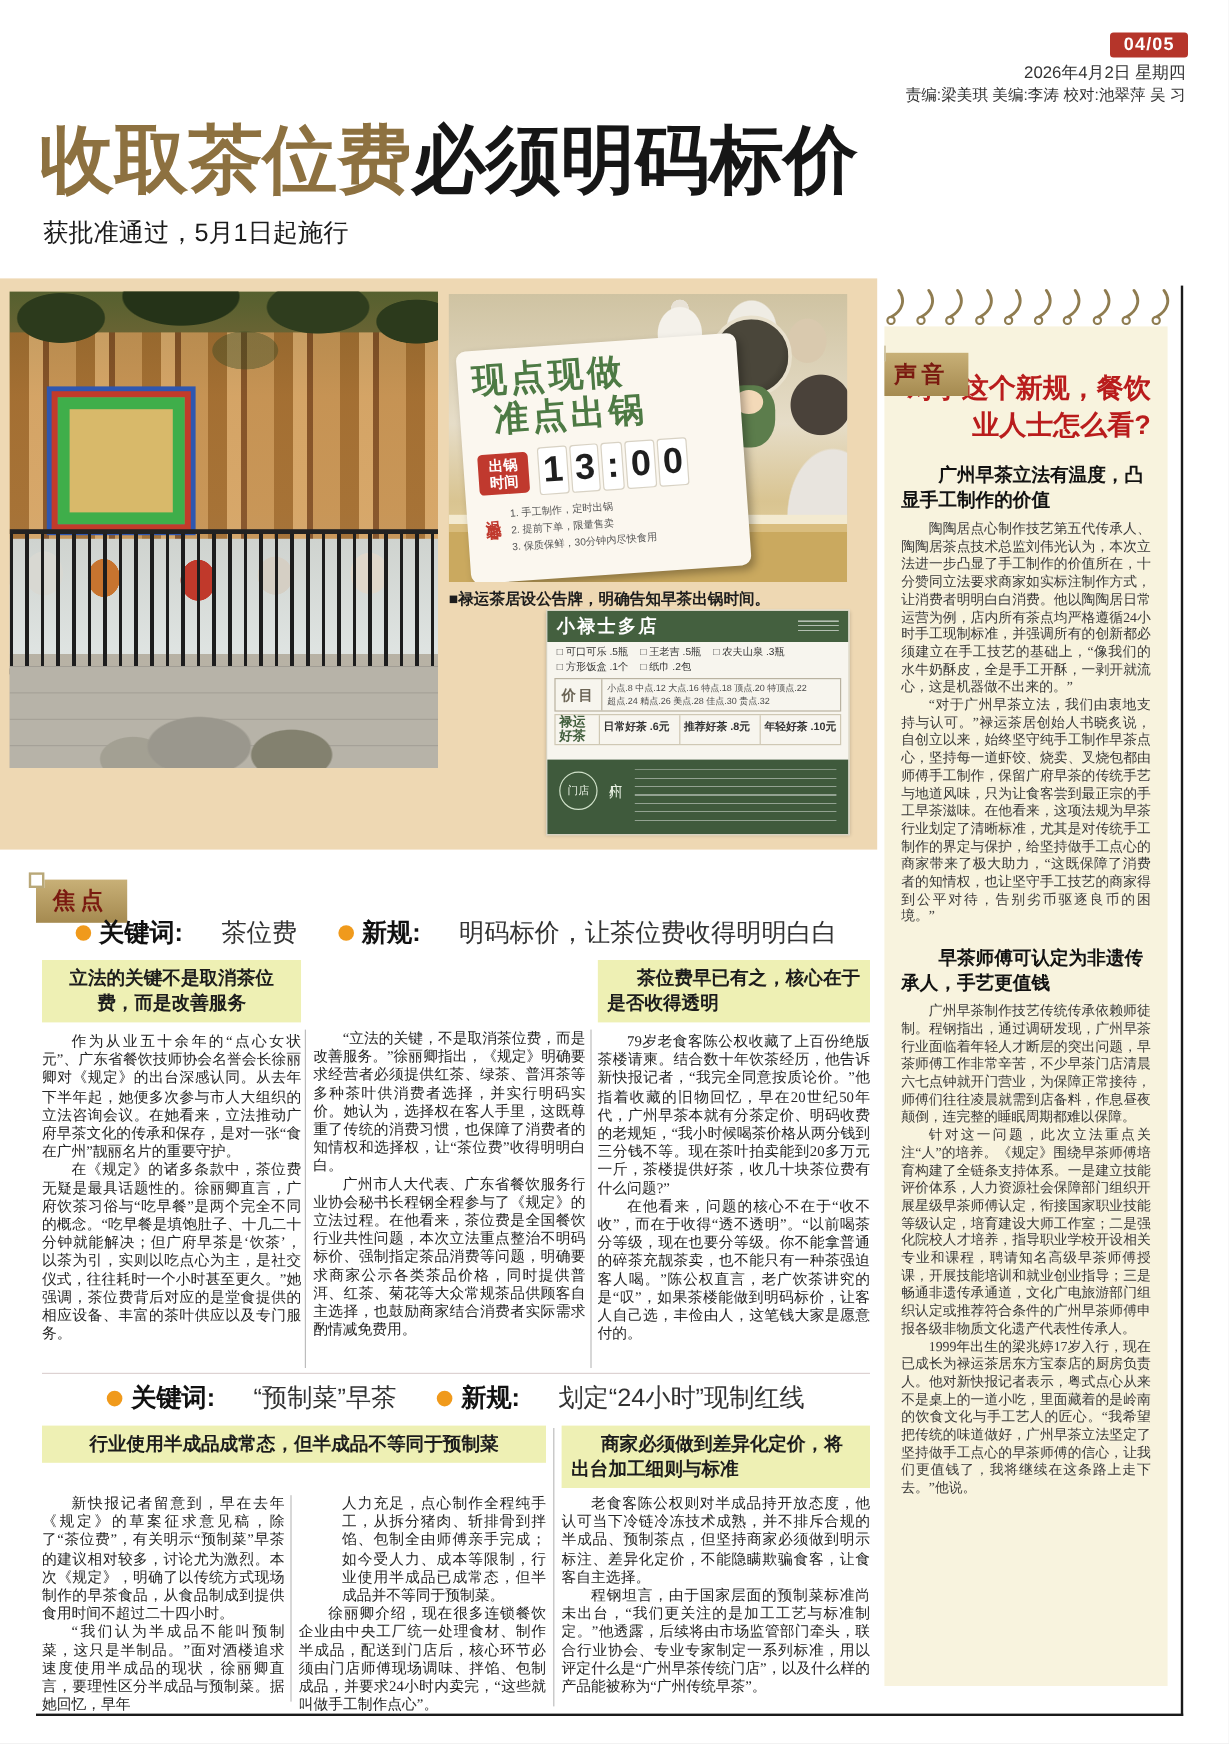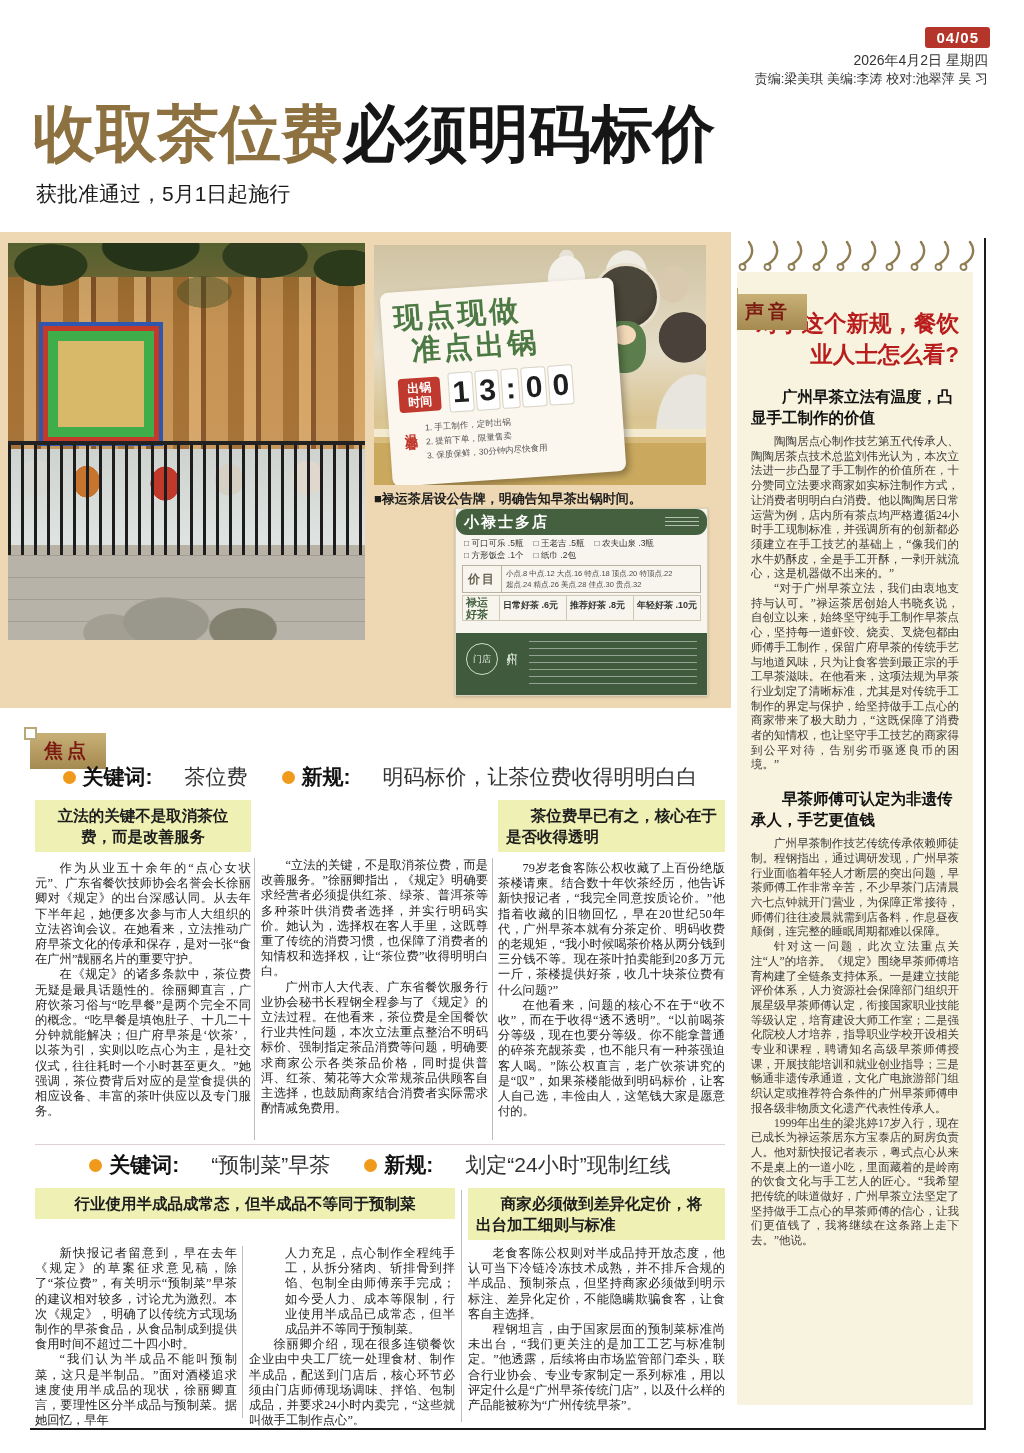--- a/index.html
+++ b/index.html
@@ -88,21 +88,21 @@
   .mid-caption{position:absolute;left:374px;top:258px;width:350px;font-size:13px;font-weight:bold;color:#1d1d1d;}
 
   .side-caps{position:absolute;left:372px;top:298px;width:80px;font-size:13.5px;font-weight:bold;
              color:#1d1d1d;line-height:21px;}
   .side-caps .divider{width:68px;border-top:2px solid #222;margin:14px 0 12px 0;}
 
   .menu{position:absolute;left:455px;top:276px;width:251px;height:186px;background:#f7f5ee;
         border:1px solid #d8d2c0;overflow:hidden;box-shadow:0 1px 3px rgba(0,0,0,.2);}
   .menu-head{background:#44603f;color:#fff;height:26px;display:flex;align-items:center;
              padding:0 8px;font-weight:bold;font-size:15px;letter-spacing:2px;
-             font-family:"Liberation Serif",serif;justify-content:space-between;border-radius:11px;}
+             font-family:"Liberation Serif",serif;justify-content:space-between;}
   .menu-head .tiny{width:34px;height:10px;opacity:.6;
       background:repeating-linear-gradient(180deg,#fff 0 1px,transparent 1px 4px);}
   .menu-items{padding:3px 8px 1px 8px;}
   .menu-items .row{display:flex;}
   .menu-items span{font-size:8.5px;color:#333;margin-right:10px;white-space:nowrap;}
   .price-box{margin:2px 6px;border:1px solid #b9b2a0;display:flex;align-items:stretch;}
   .price-label{border-right:1px solid #b9b2a0;color:#6b6455;font-size:12px;font-weight:bold;
                display:flex;align-items:center;padding:0 5px;letter-spacing:2px;}
   .price-lines{padding:2px 4px;}
   .price-lines div{font-size:7.5px;color:#4a4a4a;white-space:nowrap;line-height:11px;}

